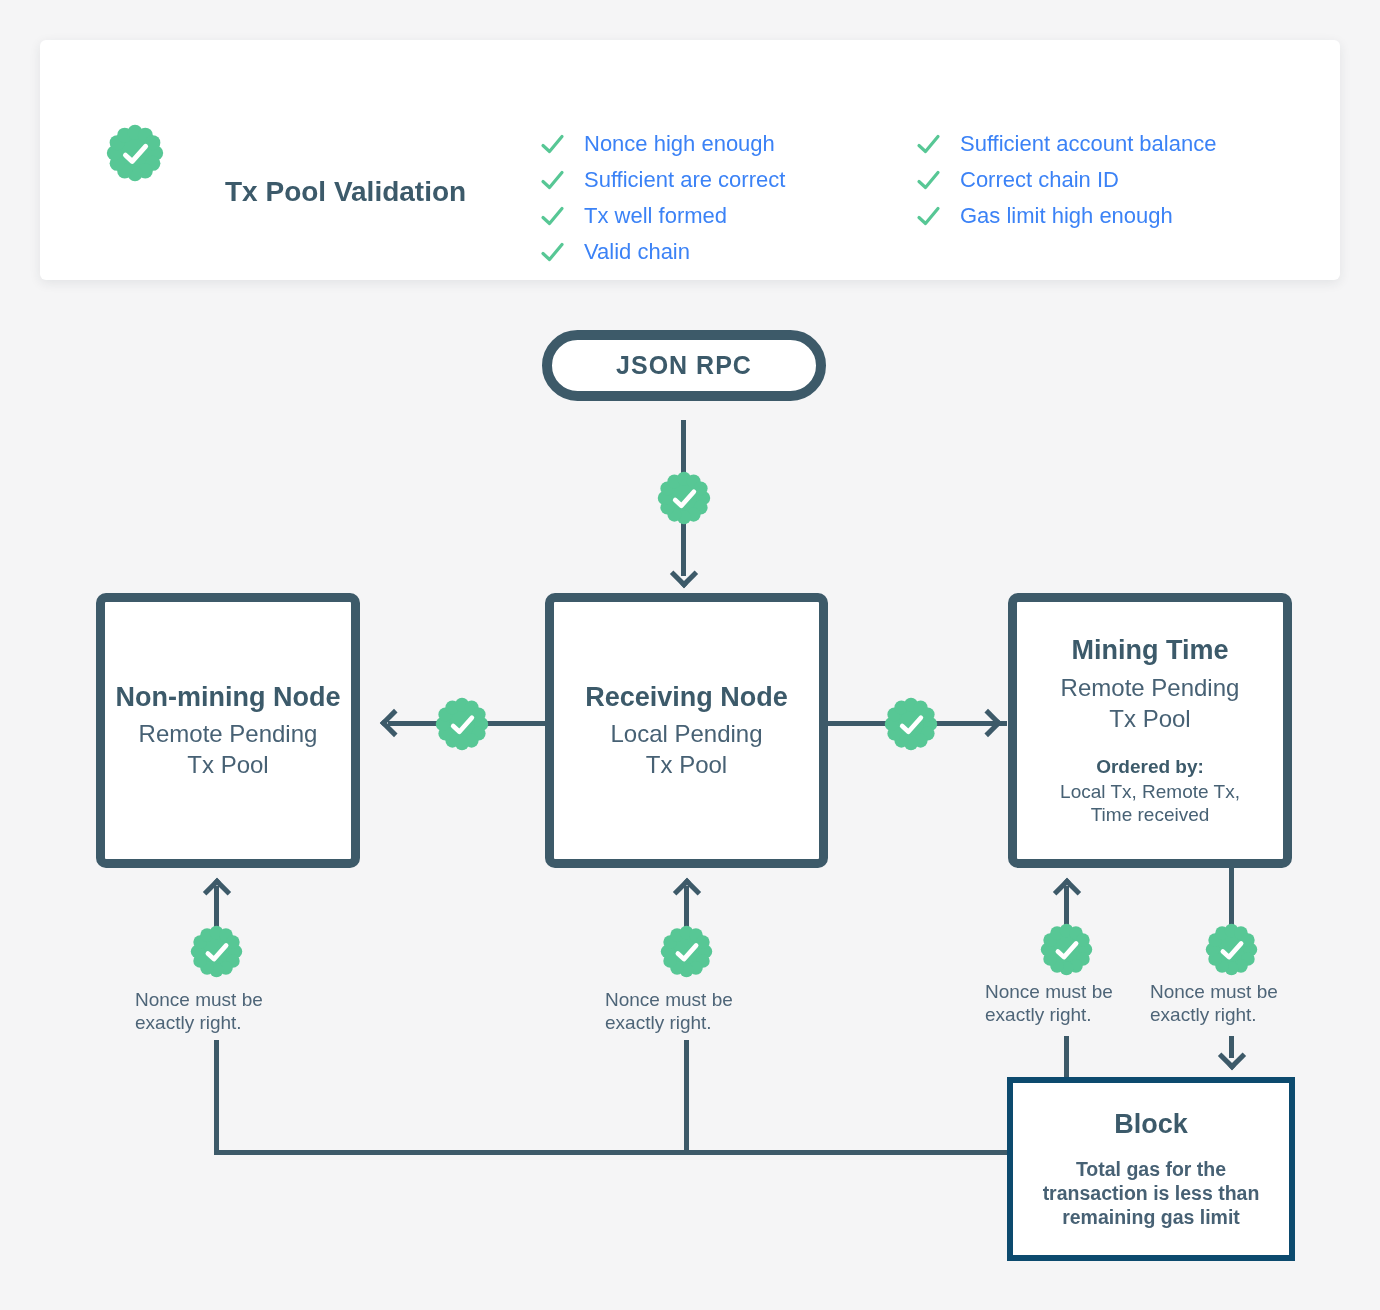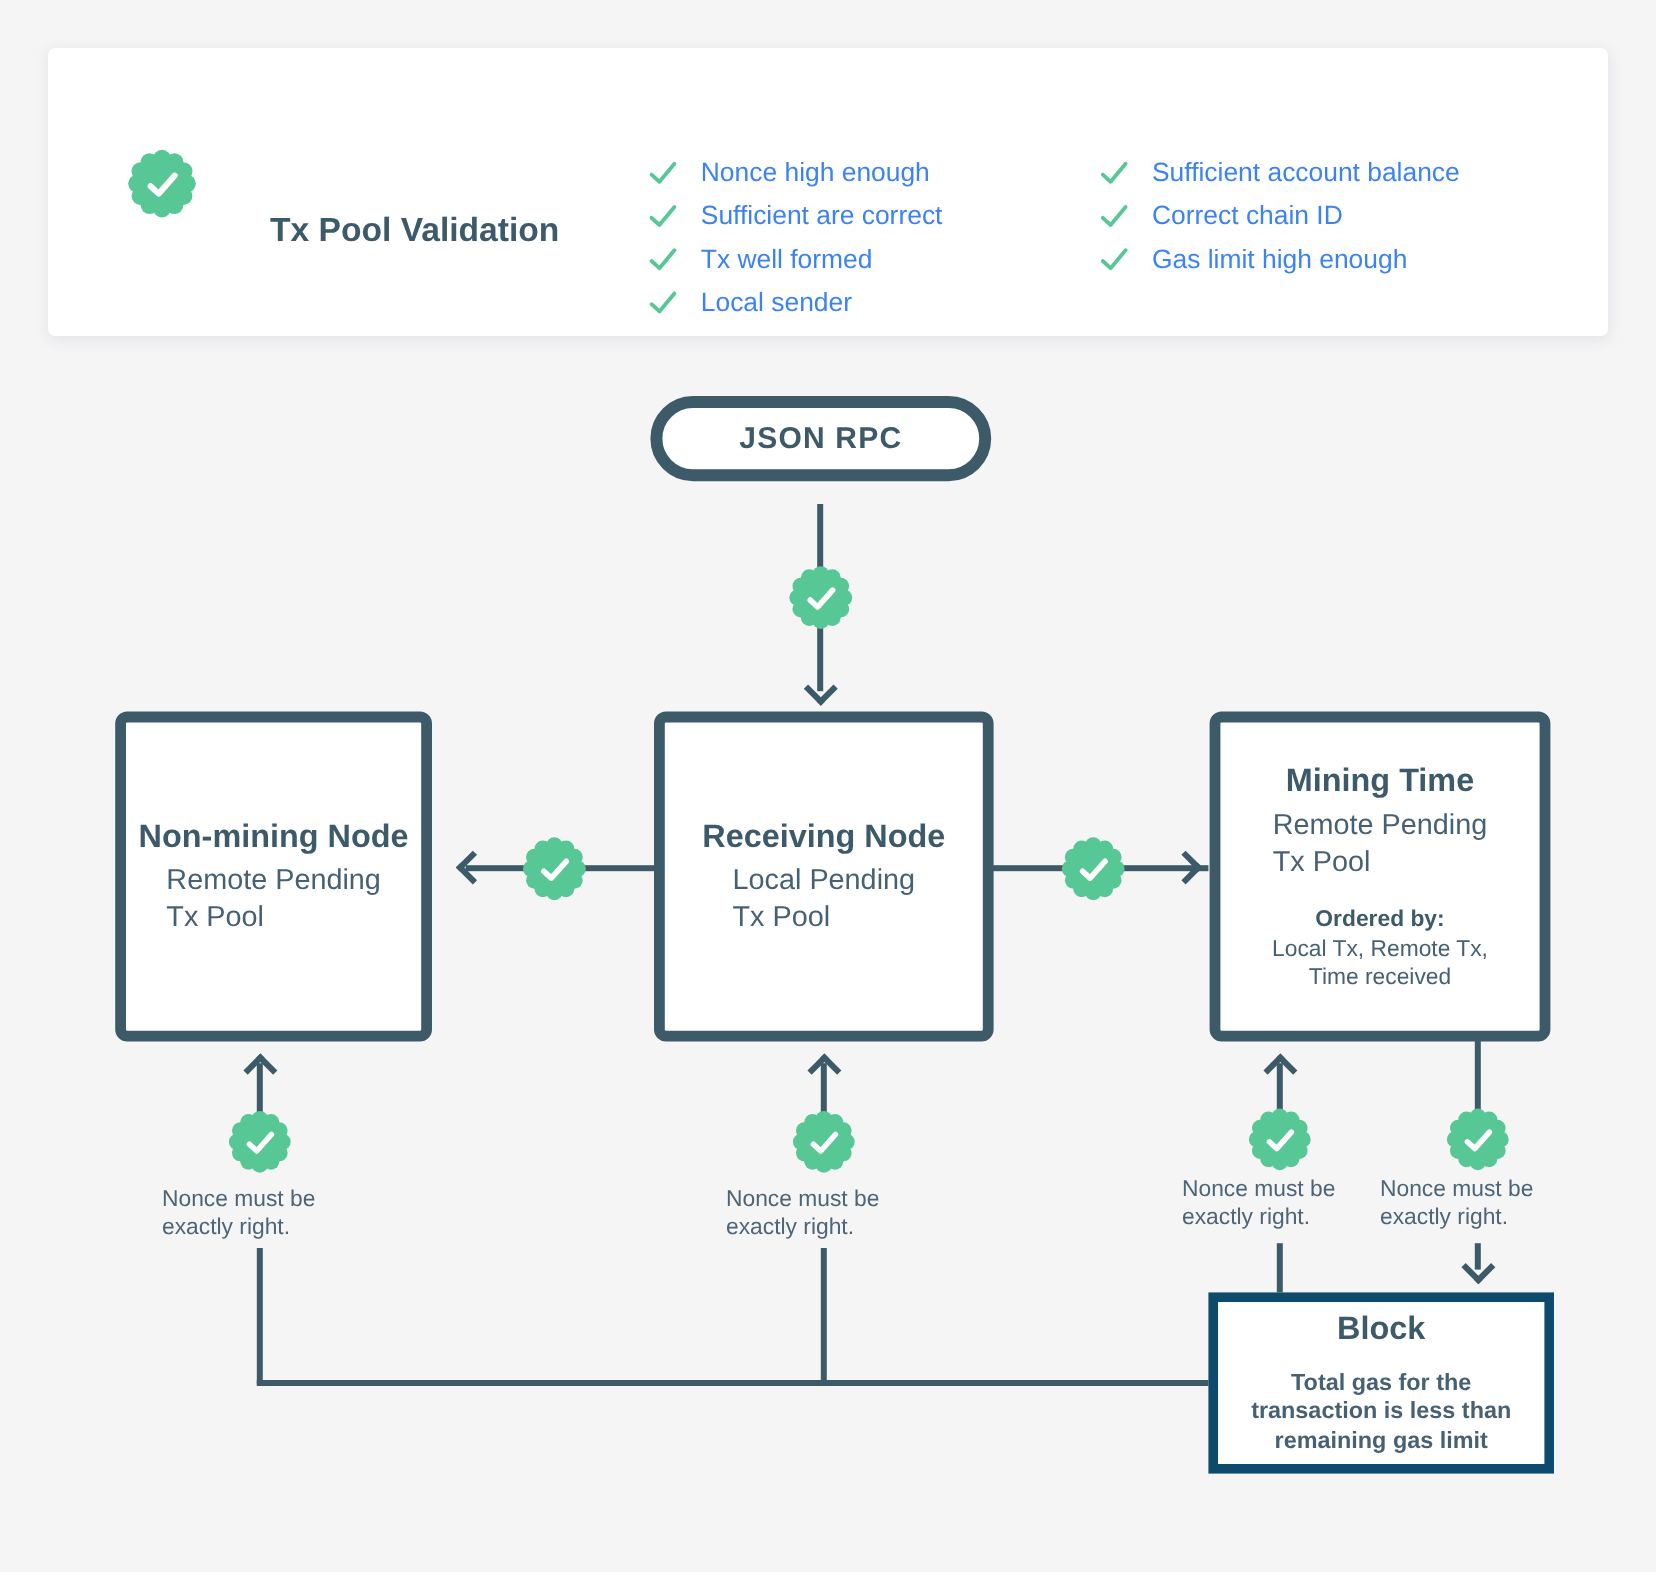--- a/index.html
+++ b/index.html
@@ -12,31 +12,31 @@
   .checklist{position:absolute;top:86px;display:flex;flex-direction:column;}
   .cl-left{left:500px;}
   .cl-right{left:876px;}
   .cl-item{display:flex;align-items:center;height:36px;gap:19px;font-size:22px;color:#3b82f6;}
   .cl-check{width:25px;height:25px;flex:0 0 auto;}
 
   
   .node{position:absolute;background:#ffffff;border:9px solid #3d5a69;border-radius:10px;
         box-sizing:border-box;display:flex;flex-direction:column;align-items:center;justify-content:center;}
   .node-title{font-size:27px;font-weight:bold;color:#3c5a6a;line-height:1.2;}
-  .node-sub{font-size:24px;color:#476174;white-space:pre-line;line-height:1.28;margin-top:6px;}
+  .node-sub{font-size:24px;color:#476174;white-space:pre-line;text-align:center;line-height:1.28;margin-top:6px;}
   .mini-label{font-size:19px;font-weight:bold;color:#3c5a6a;margin-top:22px;}
   .mini-text{font-size:19px;color:#476174;white-space:pre-line;text-align:center;line-height:1.22;margin-top:2px;}
 
   .pill{position:absolute;left:542px;top:330px;width:284px;height:71px;background:#ffffff;
         border:10px solid #3d5a69;border-radius:46px;box-sizing:border-box;
         display:flex;align-items:center;justify-content:center;}
   .pill-label{font-size:25px;font-weight:bold;letter-spacing:1px;color:#3c5a6a;}
 
-  .block{position:absolute;left:1007px;top:1077px;width:288px;height:151px;background:#ffffff;
-         border:8px solid #0c4a6e;box-sizing:border-box;
+  .block{position:absolute;left:1007px;top:1077px;width:288px;height:184px;background:#ffffff;
+         border:6px solid #0c4a6e;box-sizing:border-box;
          display:flex;flex-direction:column;align-items:center;justify-content:center;}
   .block-title{font-size:27px;font-weight:bold;color:#3c5a6a;}
   .block-body{font-size:19.5px;color:#476174;text-align:center;line-height:1.24;width:240px;margin-top:17px;font-weight:bold;}
 
   .shaft{position:absolute;background:#3d5a69;}
   .chev{position:absolute;width:15px;height:15px;border-top:5px solid #3d5a69;border-left:5px solid #3d5a69;}
   .chev-up{transform:rotate(45deg);}
   .chev-down{transform:rotate(225deg);}
   .chev-left{transform:rotate(-45deg);}
   .chev-right{transform:rotate(135deg);}
@@ -95,21 +95,21 @@
       <div class="cl-item">
         <svg class="cl-check" viewBox="0 0 25 25">
             <use href="#tick"></use>
           </svg>
         <span>Tx well formed</span>
       </div>
       <div class="cl-item">
         <svg class="cl-check" viewBox="0 0 25 25">
             <use href="#tick"></use>
           </svg>
-        <span>Local sender</span>
+        <span>Valid chain</span>
       </div>
     </div>
 
     <div class="checklist cl-right">
       <div class="cl-item">
         <svg class="cl-check" viewBox="0 0 25 25">
             <use href="#tick"></use>
           </svg>
         <span>Sufficient account balance</span>
       </div>

